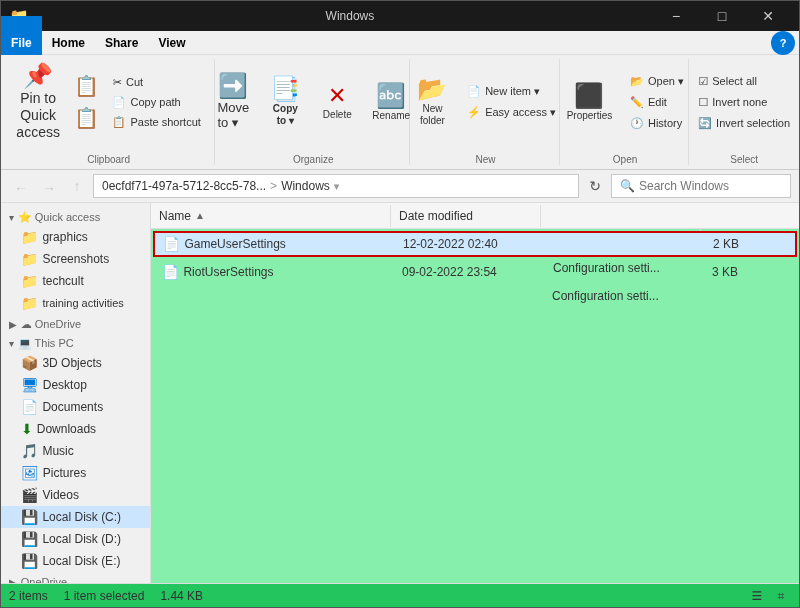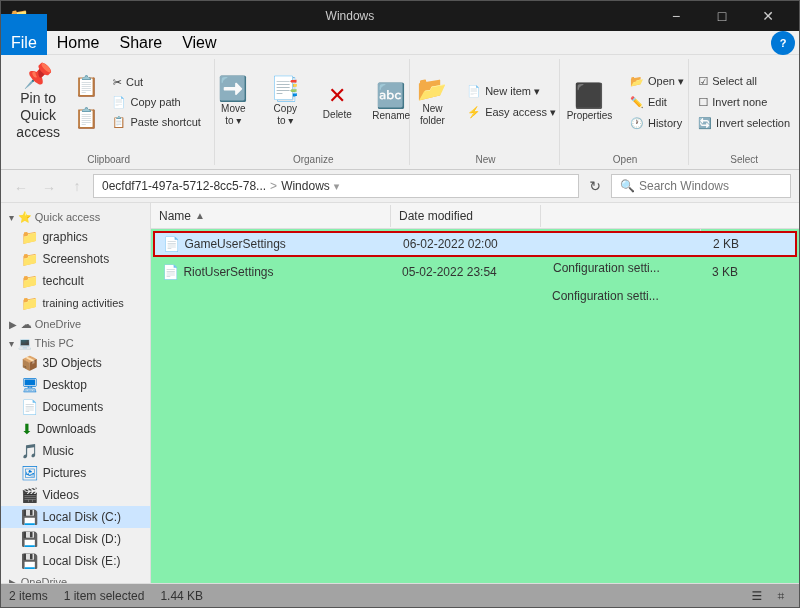--- a/index.html
+++ b/index.html
@@ -7,21 +7,21 @@
     .window { width: 800px; height: 608px; background: #f0f0f0; border: 1px solid #555; display: flex; flex-direction: column; box-shadow: 0 4px 20px rgba(0,0,0,0.5); }
     
     
     .title-bar { background: #1a1a1a; height: 30px; display: flex; align-items: center; padding: 0 8px; color: #ccc; font-size: 12px; }
     .title-bar-controls { display: flex; gap: 4px; margin-right: 8px; }
     .title-window-controls { display: flex; gap: 0; margin-left: auto; }
     .twc-btn { width: 46px; height: 30px; background: none; border: none; color: #ccc; cursor: pointer; font-size: 14px; display: flex; align-items: center; justify-content: center; }
 
     
     .menu-bar { background: #f0f0f0; height: 24px; display: flex; align-items: center; border-bottom: 1px solid #ddd; }
-    .menu-item { padding: 20px 10px; font-size: 16px; cursor: pointer; color: #000; }
+    .menu-item { padding: 20px 10px; font-size: 12px; cursor: pointer; color: #000; font-weight: bold; }
     .menu-item.active { background: #0078d7; color: white; }
 
     
     .ribbon { background: #f0f0f0; border-bottom: 1px solid #ccc; padding: 0; }
     .ribbon-content { display: flex; align-items: stretch; padding: 4px 2px; gap: 2px; }
     .ribbon-group { display: flex; flex-direction: column; align-items: center; border-right: 1px solid #ddd; padding: 0 8px; min-width: 60px; }
     .ribbon-group-items { display: flex; align-items: center; gap: 2px; flex: 1; }
     .ribbon-group-label { font-size: 10px; color: #666; margin-top: 9px; text-align: center; }
     .ribbon-btn-large { display: flex; flex-direction: column; align-items: center; padding: 4px 6px; cursor: pointer; border: 1px solid transparent; border-radius: 2px; min-width: 48px; }
     .ribbon-btn-large .icon { font-size: 24px; line-height: 1; }
@@ -60,21 +60,21 @@
     .col-name { width: 240px; }
     .col-date { width: 150px; }
     .col-type { width: 160px; margin-top: 48px; }
     .col-size { flex: 1; }
     .file-list { flex: 1; overflow-y: auto; }
     .file-row { display: flex; align-items: center; padding: 0; height: 26px; cursor: pointer; border: 1px solid transparent; margin: 1px 2px; }
     .file-cell { padding: 2px 8px; font-size: 12px; color: #333; display: flex; align-items: center; gap: 4px; overflow: hidden; white-space: nowrap; }
     .file-icon { font-size: 14px; }
 
     
-    .status-bar { height: 24px; background: #a3a3a3; border-top: 1px solid #ddd; display: flex; align-items: center; padding: 0 8px; gap: 16px; font-size: 12px; color: #333; }
+    .status-bar { height: 24px; background: #22c55e; border-top: 1px solid #ddd; display: flex; align-items: center; padding: 0 8px; gap: 16px; font-size: 12px; color: #333; }
     .status-right { margin-left: auto; display: flex; gap: 4px; }
     .view-btn { width: 20px; height: 20px; display: flex; align-items: center; justify-content: center; cursor: pointer; border: 1px solid transparent; }
 
     
     .folder-yellow { color: #e8a000; }
   </style>
 </head>
 <body>
 
 <div class="window">
@@ -136,25 +136,25 @@
             </div>
           </div>
         </div>
         <div class="ribbon-group-label">Clipboard</div>
       </div>
 
       <div class="ribbon-group">
         <div class="ribbon-group-items" style="gap:4px;">
           <div class="ribbon-btn-large">
             <span class="icon">➡️</span>
-            <span class="label" style="font-size:10px;text-align:center;line-height:1.2;">Move<br>to ▾</span>
+            <span class="label" style="font-size:13px;text-align:left;line-height:1.2;">Move<br>to ▾</span>
           </div>
           <div class="ribbon-btn-large">
             <span class="icon">📑</span>
-            <span class="label" style="font-size:10px;text-align:center;line-height:1.2;">Copy<br>to ▾</span>
+            <span class="label" style="font-size:10px;text-align:center;line-height:1.2;font-weight:bold;">Copy<br>to ▾</span>
           </div>
           <div class="ribbon-btn-large">
             <span class="icon" style="color:#c00;font-size:22px;">✕</span>
             <span class="label">Delete</span>
           </div>
           <div class="ribbon-btn-large">
             <span class="icon">🔤</span>
             <span class="label">Rename</span>
           </div>
         </div>
@@ -341,37 +341,37 @@
       </div>
 
       <div class="file-list">
 
         <div class="file-row" style="background:#cde8ff;border:2px solid #c00;margin:2px;">
           <div class="file-cell col-name">
             <span class="file-icon">📄</span>
             <span>GameUserSettings</span>
           </div>
           <div class="file-cell col-date">
-            <span>06-02-2022 02:00</span>
+            <span>12-02-2022 02:40</span>
           </div>
           <div class="file-cell col-type">
             <span>Configuration setti...</span>
           </div>
           <div class="file-cell col-size">
             <span>2 KB</span>
           </div>
         </div>
 
         <div class="file-row">
           <div class="file-cell col-name">
             <span class="file-icon">📄</span>
             <span>RiotUserSettings</span>
           </div>
           <div class="file-cell col-date">
-            <span>05-02-2022 23:54</span>
+            <span>09-02-2022 23:54</span>
           </div>
           <div class="file-cell col-type">
             <span>Configuration setti...</span>
           </div>
           <div class="file-cell col-size">
             <span>3 KB</span>
           </div>
         </div>
       </div>
     </div>

